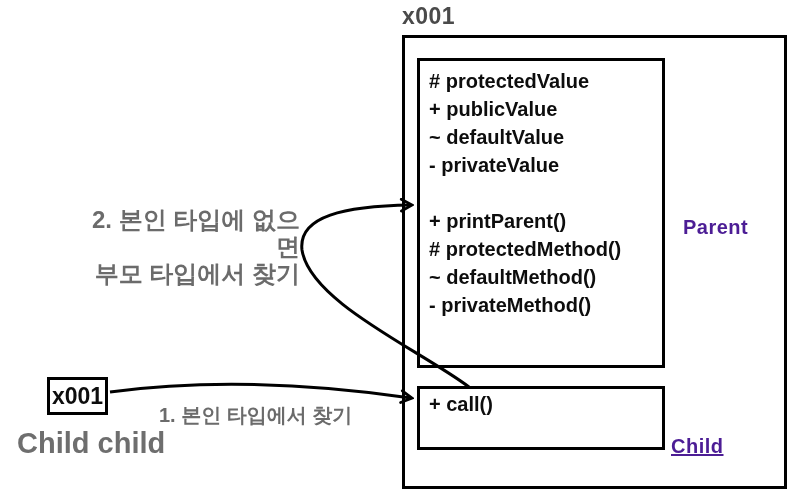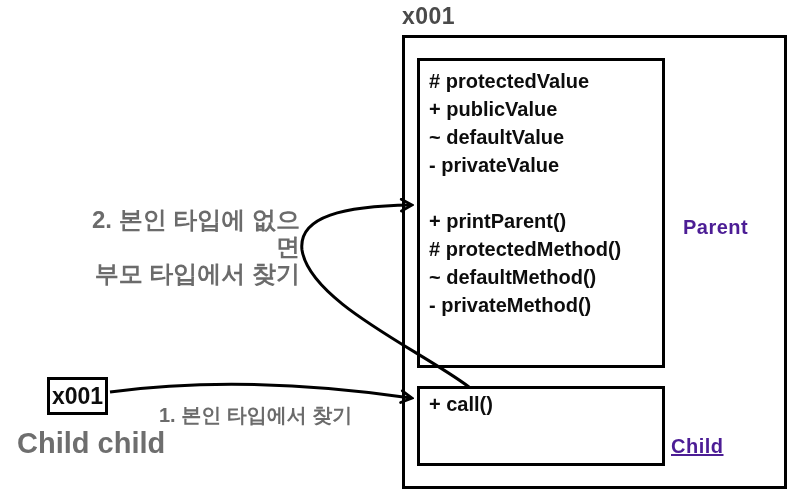--- a/index.html
+++ b/index.html
@@ -55,21 +55,21 @@
     font-size: 20px;
     color: #0d0d0d;
     white-space: nowrap;
   }
 
   
   .child-box {
     left: 417px;
     top: 386px;
     width: 248px;
-    height: 80px;
+    height: 64px;
     border: 3px solid #000000;
     box-sizing: border-box;
     background: #ffffff;
     padding: 1px 0 0 9px;
   }
 
   .type-label {
     font-size: 20px;
     color: #4c1d95;
     letter-spacing: 0.5px;

